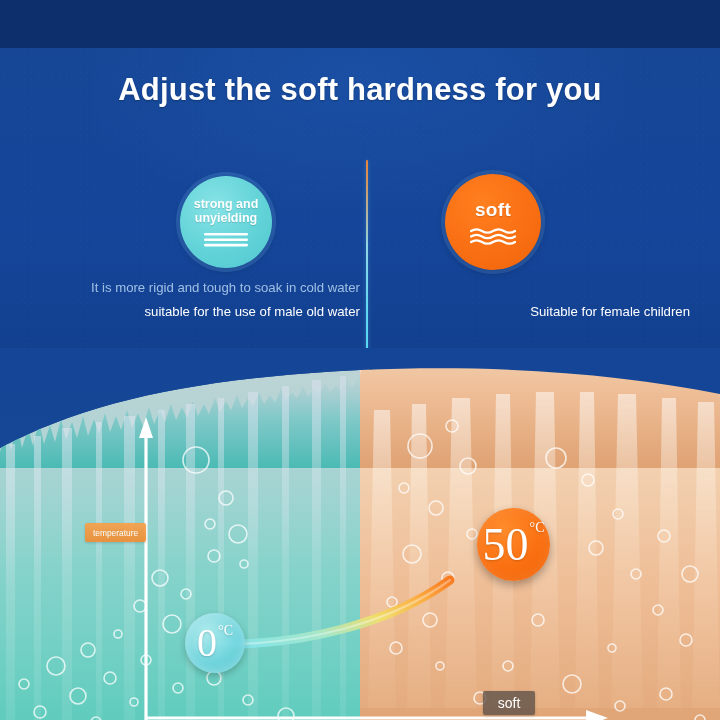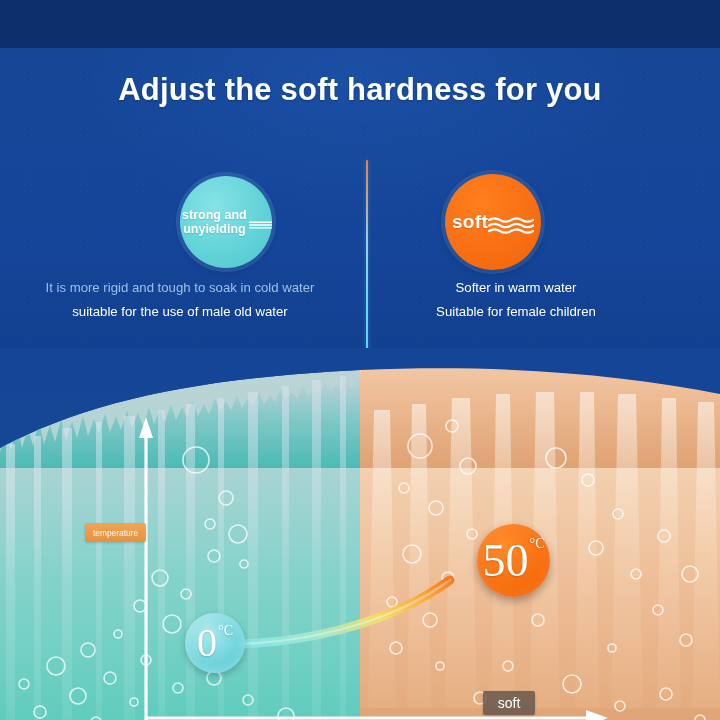--- a/index.html
+++ b/index.html
@@ -43,21 +43,21 @@
     position:absolute;left:366px;top:112px;width:2px;height:193px;
     background:linear-gradient(180deg,#e8833a 0%,#cf9b6a 14%,#8fd5e6 45%,#63d9f2 75%,#57d6f5 100%);
     border-radius:2px;
     box-shadow:0 0 4px rgba(120,220,250,.35);
   }
 
   
   .badge{
     position:absolute;
     border-radius:50%;
-    display:flex;flex-direction:row;
+    display:flex;flex-direction:column;
     align-items:center;justify-content:center;
     color:#fff;text-align:center;
   }
   .badge-left{
     left:180px;top:128px;width:92px;height:92px;
     background:radial-gradient(circle at 38% 32%, #87e3e6 0%, #62d3d8 55%, #4fc7cf 100%);
     box-shadow:0 0 0 4px rgba(60,120,190,.45), 0 2px 7px rgba(0,0,0,.28);
   }
   .badge-right{
     left:445px;top:126px;width:96px;height:96px;
@@ -70,34 +70,34 @@
     text-shadow:0 1px 1px rgba(0,0,0,.15);
   }
   .badge-left .badge-text{font-size:12.5px;}
   .badge-right .badge-text{font-size:19px;letter-spacing:.3px;}
 
   .lines-straight{margin-top:7px;width:44px;}
   .lines-wavy{margin-top:6px;width:46px;}
 
   
   .caption{
-    position:absolute;text-align:center;white-space:nowrap;
+    position:absolute;text-align:right;white-space:nowrap;
   }
   .cap-dim{
     color:#9fc0e4;
     font-size:13.2px;
   }
   .cap-bright{
     color:#ffffff;
     font-size:13.2px;
   }
   .cl1{left:0;top:232px;width:360px;}
   .cl2{left:0;top:256px;width:360px;}
   .cr1{left:366px;top:232px;width:300px;}
-  .cr2{left:366px;top:256px;width:300px;}
+  .cr2{left:366px;top:256px;width:300px;padding-left:24px;}
 
   
   .photo{
     position:absolute;left:0;top:300px;width:720px;height:420px;
     overflow:hidden;
   }
   .photo svg{display:block;}
 
   
   .axes{position:absolute;left:0;top:0;width:720px;height:720px;pointer-events:none;}
@@ -129,21 +129,21 @@
     position:absolute;border-radius:50%;
     display:flex;align-items:center;justify-content:center;
     color:#fff;font-weight:normal;
   }
   .bubble-cold{
     left:185px;top:565px;width:60px;height:60px;
     background:radial-gradient(circle at 36% 30%, rgba(175,235,238,.95) 0%, rgba(110,212,222,.92) 58%, rgba(86,198,210,.9) 100%);
     box-shadow:0 3px 7px rgba(0,0,0,.22), inset 0 0 12px rgba(255,255,255,.35);
   }
   .bubble-hot{
-    left:477px;top:476px;width:73px;height:73px;
+    left:477px;top:460px;width:73px;height:73px;
     background:radial-gradient(circle at 36% 28%, #ff8c2c 0%, #fa7112 52%, #ef6205 100%);
     box-shadow:0 4px 9px rgba(0,0,0,.3), inset 0 0 14px rgba(255,255,255,.12);
   }
   .bubble .val{
     font-family:"Liberation Serif",serif;
     line-height:1;
     text-shadow:0 1px 2px rgba(0,0,0,.18);
   }
   .bubble-cold .val{font-size:40px;}
   .bubble-hot  .val{font-size:46px;}
@@ -183,21 +183,20 @@
       <g fill="none" stroke="#ffffff" stroke-width="2.3" stroke-linecap="round">
         <path d="M1 4 q5.5 -3.4 11 0 t11 0 t11 0 t11 0"></path>
         <path d="M1 9.5 q5.5 -3.4 11 0 t11 0 t11 0 t11 0"></path>
         <path d="M1 15 q5.5 -3.4 11 0 t11 0 t11 0 t11 0"></path>
       </g>
     </svg>
   </div>
 
   <div class="caption cl1 cap-dim">It is more rigid and tough to soak in cold water</div>
   <div class="caption cl2 cap-bright">suitable for the use of male old water</div>
-  <div class="caption cr1 cap-bright">Softer in warm water</div>
   <div class="caption cr2 cap-bright">Suitable for female children</div>
 
   <div class="photo">
     <svg width="720" height="420" viewBox="0 0 720 420">
       <defs>
 
         <linearGradient id="gLeft" x1="0" y1="0" x2="0" y2="1">
           <stop offset="0" stop-color="#dff0e2"></stop>
           <stop offset="0.20" stop-color="#c5e8dd"></stop>
           <stop offset="0.50" stop-color="#8fddcf"></stop>

